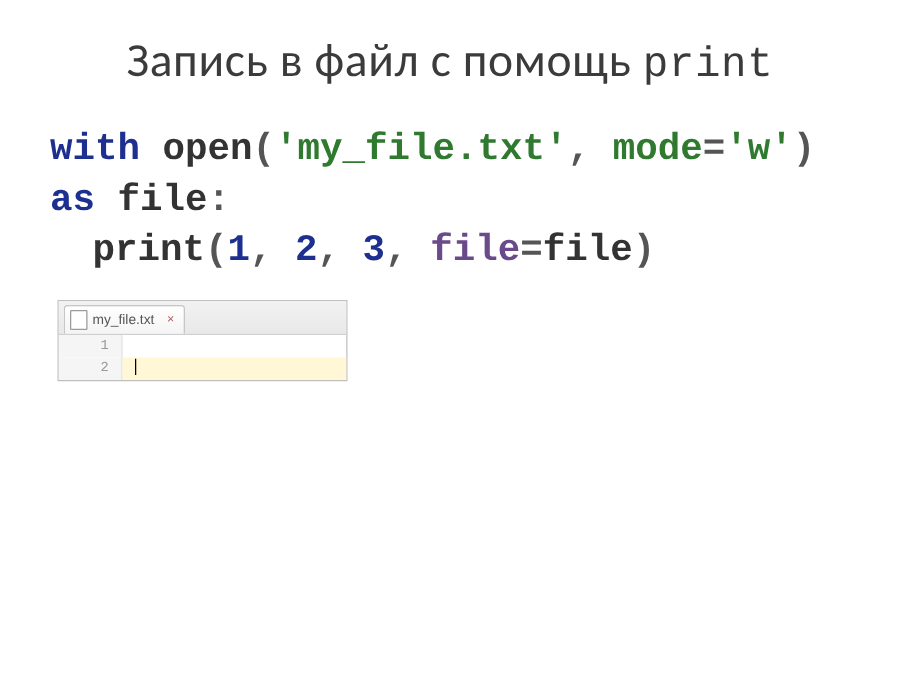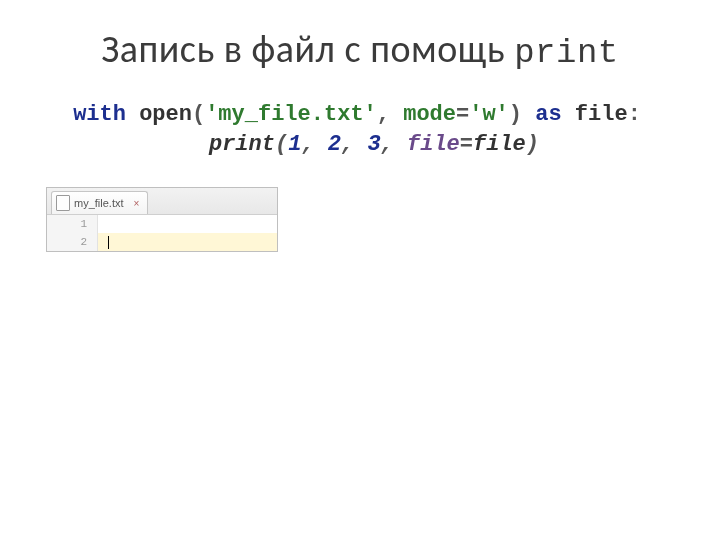--- a/index.html
+++ b/index.html
@@ -25,37 +25,36 @@
     font-weight: 400;
     letter-spacing: 0.5px;
     margin-bottom: 28px;
   }
   .title .mono {
     font-family: "Consolas", "Courier New", monospace;
     font-size: 34px;
   }
   .codeblock {
     font-family: "Consolas", "Courier New", monospace;
-    font-size: 22px;
+    font-size: 30px;
     line-height: 1.35;
     font-weight: bold;
     margin-left: -6px;
-    text-align: center;
   }
-  .codeblock .line2 { padding-left: 34px; font-style: italic; }
+  .codeblock .line2 { padding-left: 34px; }
   .kw { color: #1d2f8f; }     
   .str { color: #2f7a2f; }    
   .op { color: #555; }        
   .fn { color: #333; }        
   .num { color: #1d2f8f; }    
   .farg { color: #6a4a8a; }   
 
   
   .editor {
-    margin-top: 28px;
+    margin-top: 18px;
     width: 230px;
     border: 1px solid #bfbfbf;
     background: #ffffff;
     font-family: "Segoe UI", Arial, sans-serif;
   }
   .tabbar {
     background: linear-gradient(#f2f2f2, #e8e8e8);
     height: 26px;
     border-bottom: 1px solid #cfcfcf;
     display: flex;

